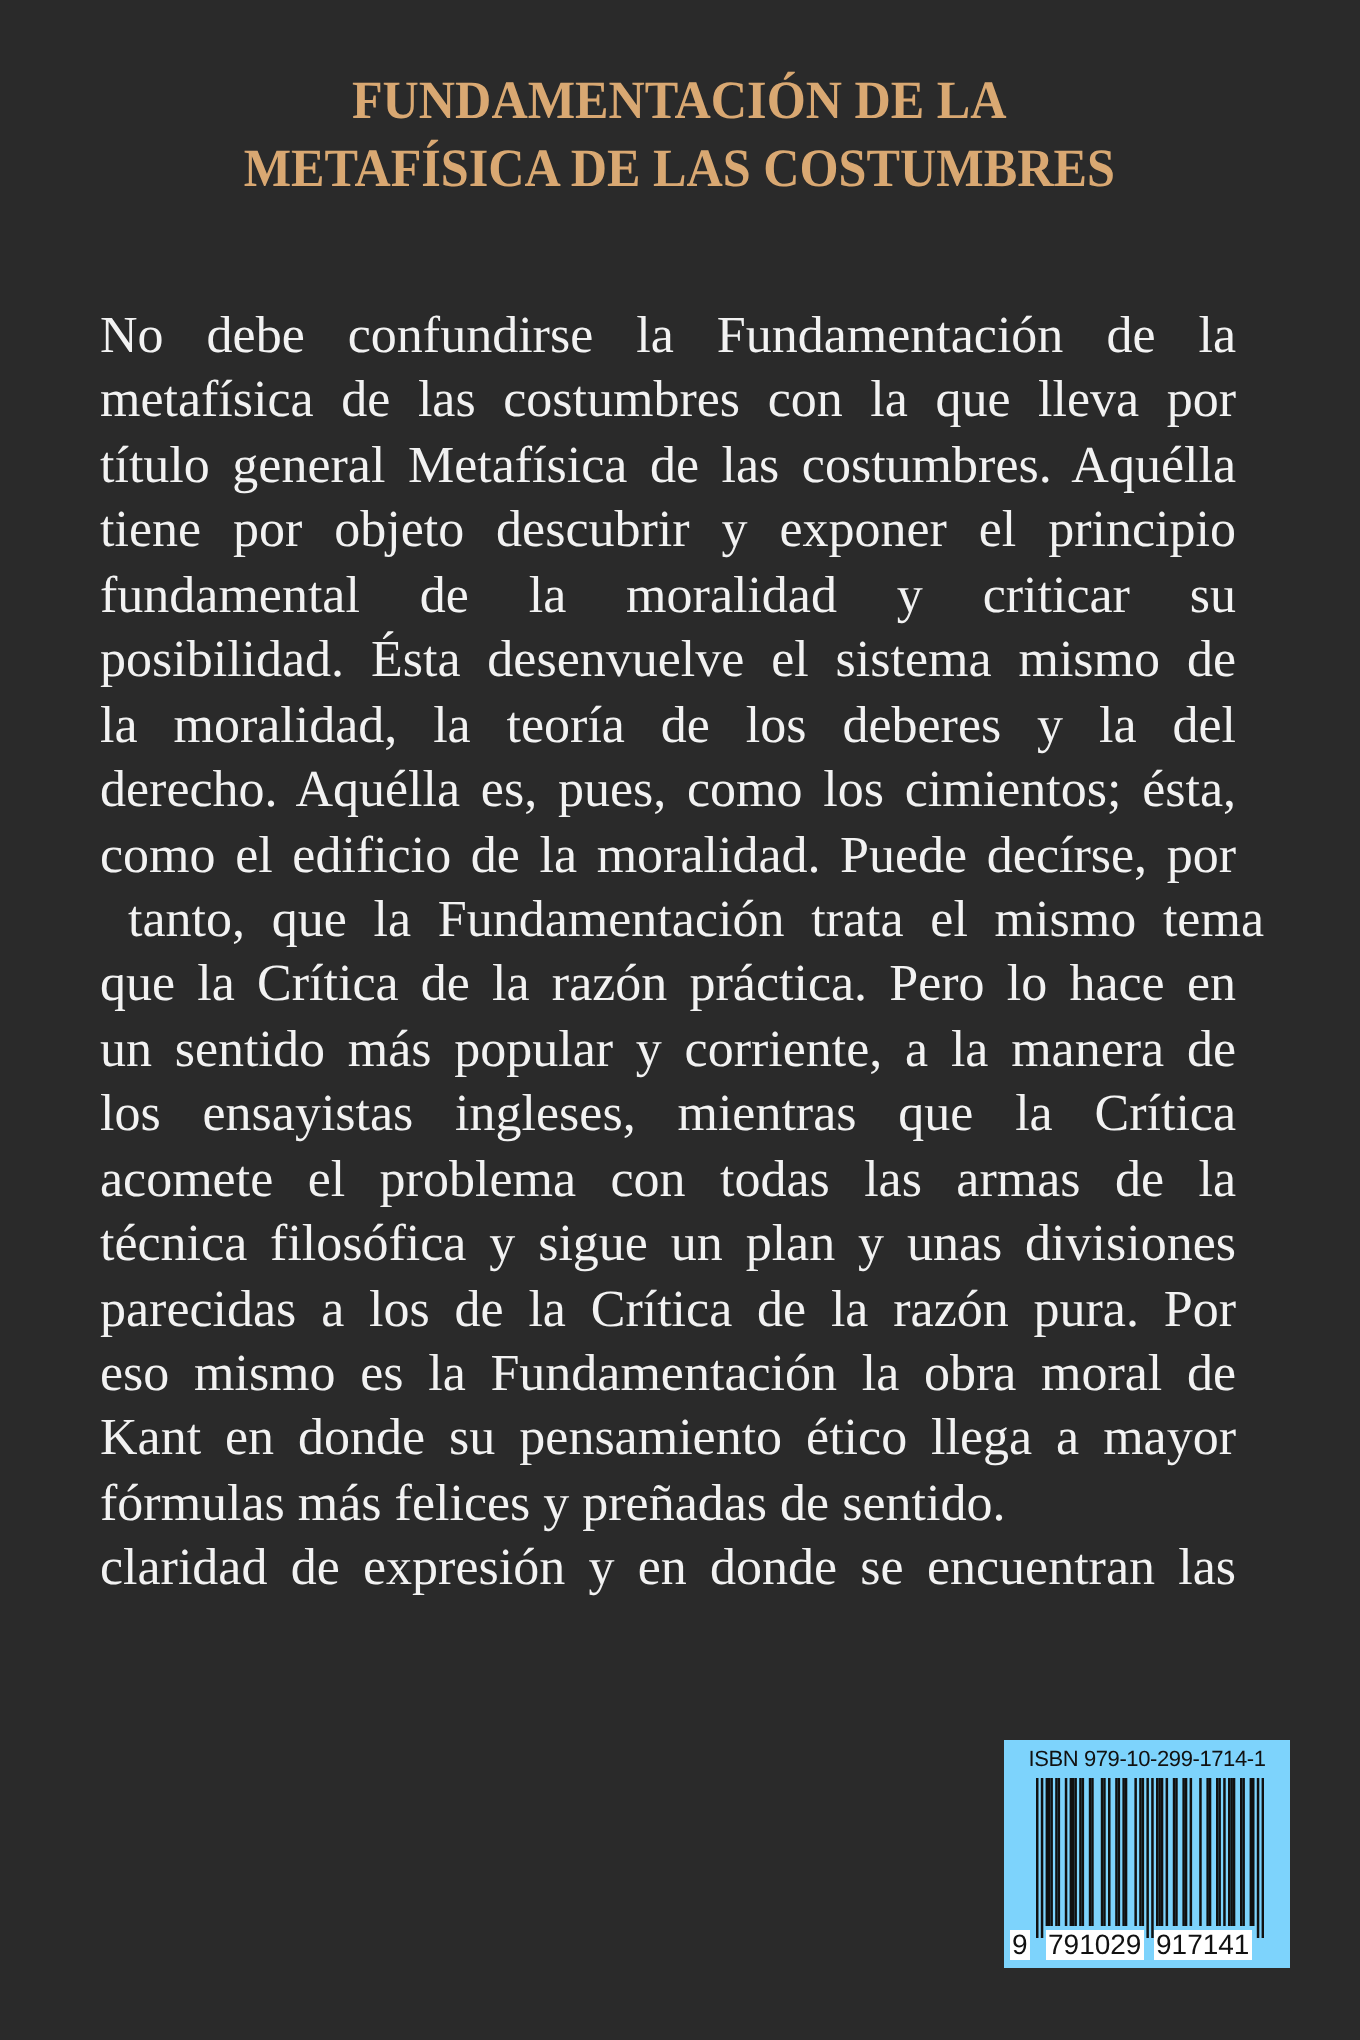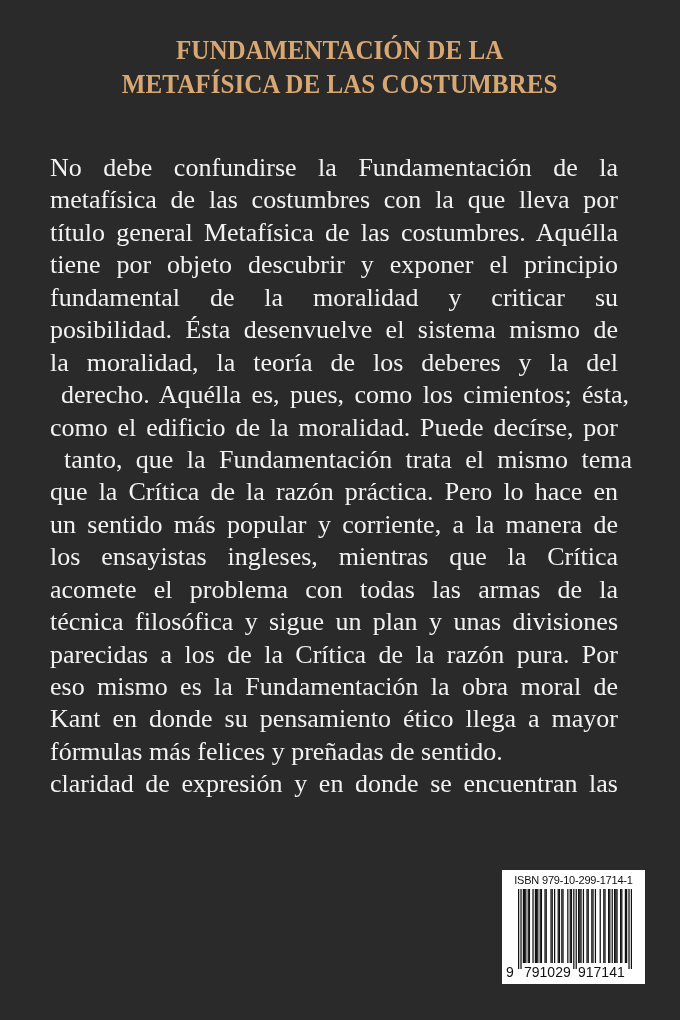--- a/index.html
+++ b/index.html
@@ -51,21 +51,21 @@
     .body-text .line .inner {
       display: inline-block;
       transform-origin: 0 0;
     }
     .barcode {
       position: absolute;
       left: 502px;
       top: 870px;
       width: 143px;
       height: 114px;
-      background: #ffffff;
+      background: #7dd3fc;
     }
     .isbn-label {
       position: absolute;
       left: 0;
       width: 143px;
       top: 4px;
       text-align: center;
       font-family: "Liberation Sans", sans-serif;
       font-size: 11px;
       line-height: 13px;
@@ -99,21 +99,21 @@
 </div>
 
 <div class="body-text" id="blurb">
   <span class="line"><span class="inner" style="word-spacing: 15.0078px;">No debe confundirse la Fundamentación de la</span></span>
   <span class="line"><span class="inner" style="word-spacing: 7.28516px; text-align: center;">metafísica de las costumbres con la que lleva por</span></span>
   <span class="line"><span class="inner" style="word-spacing: 4.77604px;">título general Metafísica de las costumbres. Aquélla</span></span>
   <span class="line"><span class="inner" style="word-spacing: 9.45759px;">tiene por objeto descubrir y exponer el principio</span></span>
   <span class="line"><span class="inner" style="word-spacing: 23.4349px;">fundamental de la moralidad y criticar su</span></span>
   <span class="line"><span class="inner" style="word-spacing: 6.93229px;">posibilidad. Ésta desenvuelve el sistema mismo de</span></span>
   <span class="line"><span class="inner" style="word-spacing: 11.4514px;">la moralidad, la teoría de los deberes y la del</span></span>
-  <span class="line"><span class="inner" style="word-spacing: 3.88393px; margin-left: 11px;">derecho. Aquélla es, pues, como los cimientos; ésta,</span></span>
+  <span class="line"><span class="inner" style="word-spacing: 3.88393px;">derecho. Aquélla es, pues, como los cimientos; ésta,</span></span>
   <span class="line"><span class="inner" style="word-spacing: 3.31641px;">como el edificio de la moralidad. Puede decírse, por</span></span>
   <span class="line"><span class="inner" style="word-spacing: 6.87723px; margin-left: 14px;">tanto, que la Fundamentación trata el mismo tema</span></span>
   <span class="line"><span class="inner" style="word-spacing: 4.60938px;">que la Crítica de la razón práctica. Pero lo hace en</span></span>
   <span class="line"><span class="inner" style="word-spacing: 4.87326px;">un sentido más popular y corriente, a la manera de</span></span>
   <span class="line"><span class="inner" style="word-spacing: 14.3984px;">los ensayistas ingleses, mientras que la Crítica</span></span>
   <span class="line"><span class="inner" style="word-spacing: 10.7188px;">acomete el problema con todas las armas de la</span></span>
   <span class="line"><span class="inner" style="word-spacing: 4.93164px;">técnica filosófica y sigue un plan y unas divisiones</span></span>
   <span class="line"><span class="inner" style="word-spacing: 5.90313px;">parecidas a los de la Crítica de la razón pura. Por</span></span>
   <span class="line"><span class="inner" style="word-spacing: 5.83594px;">eso mismo es la Fundamentación la obra moral de</span></span>
   <span class="line"><span class="inner" style="word-spacing: 5.47852px;">Kant en donde su pensamiento ético llega a mayor</span></span>

